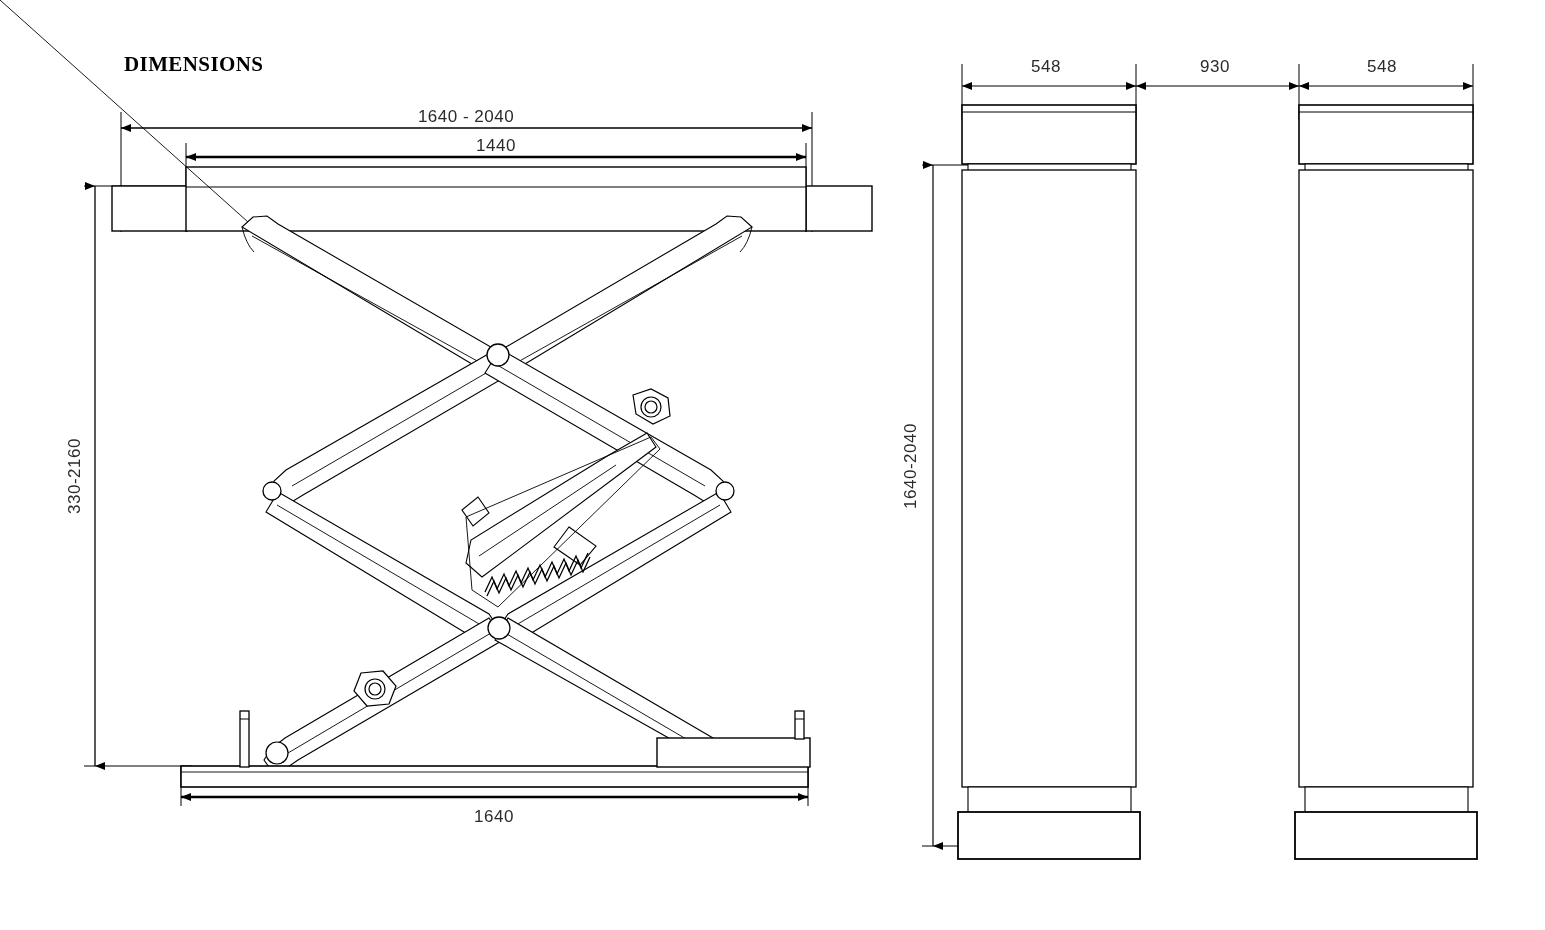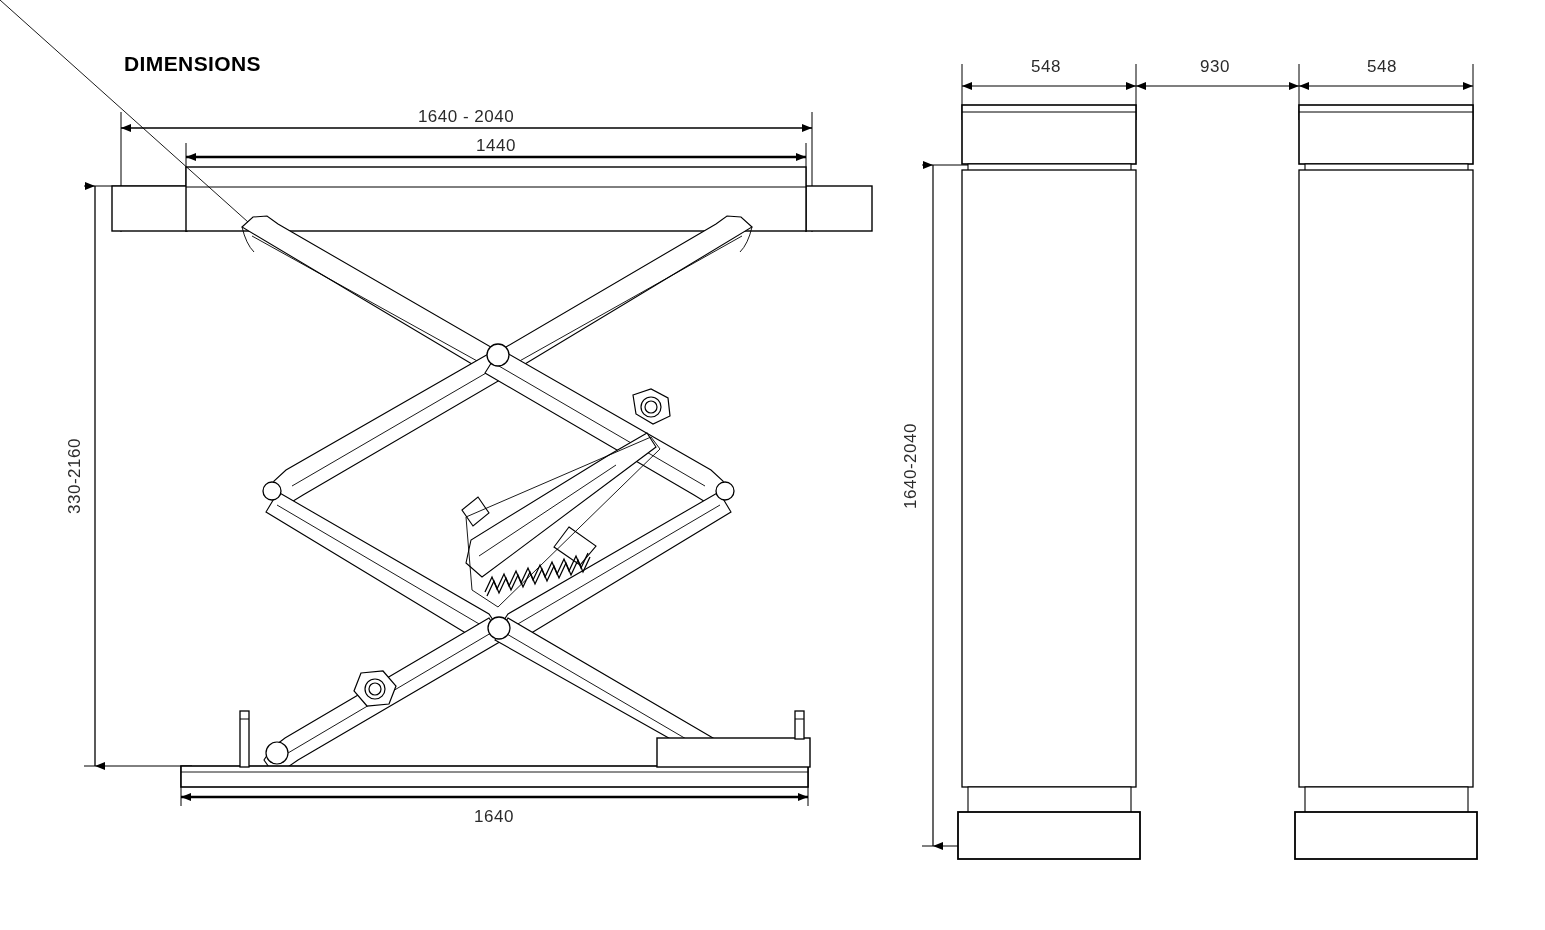--- a/index.html
+++ b/index.html
@@ -22,21 +22,21 @@
     background: #ffffff;
   }
   .title-text {
     position: absolute;
     left: 124px;
     top: 52px;
     font-size: 21px;
     font-weight: bold;
     letter-spacing: 0.4px;
     color: #000000;
-    font-family: Liberation Sans, sans-serif;
+    font-family: Liberation Serif, serif;
     white-space: nowrap;
   }
   svg {
     position: absolute;
     left: 0;
     top: 0;
     display: block;
   }
   .dimtext {
     font-family: "Liberation Sans", sans-serif;

